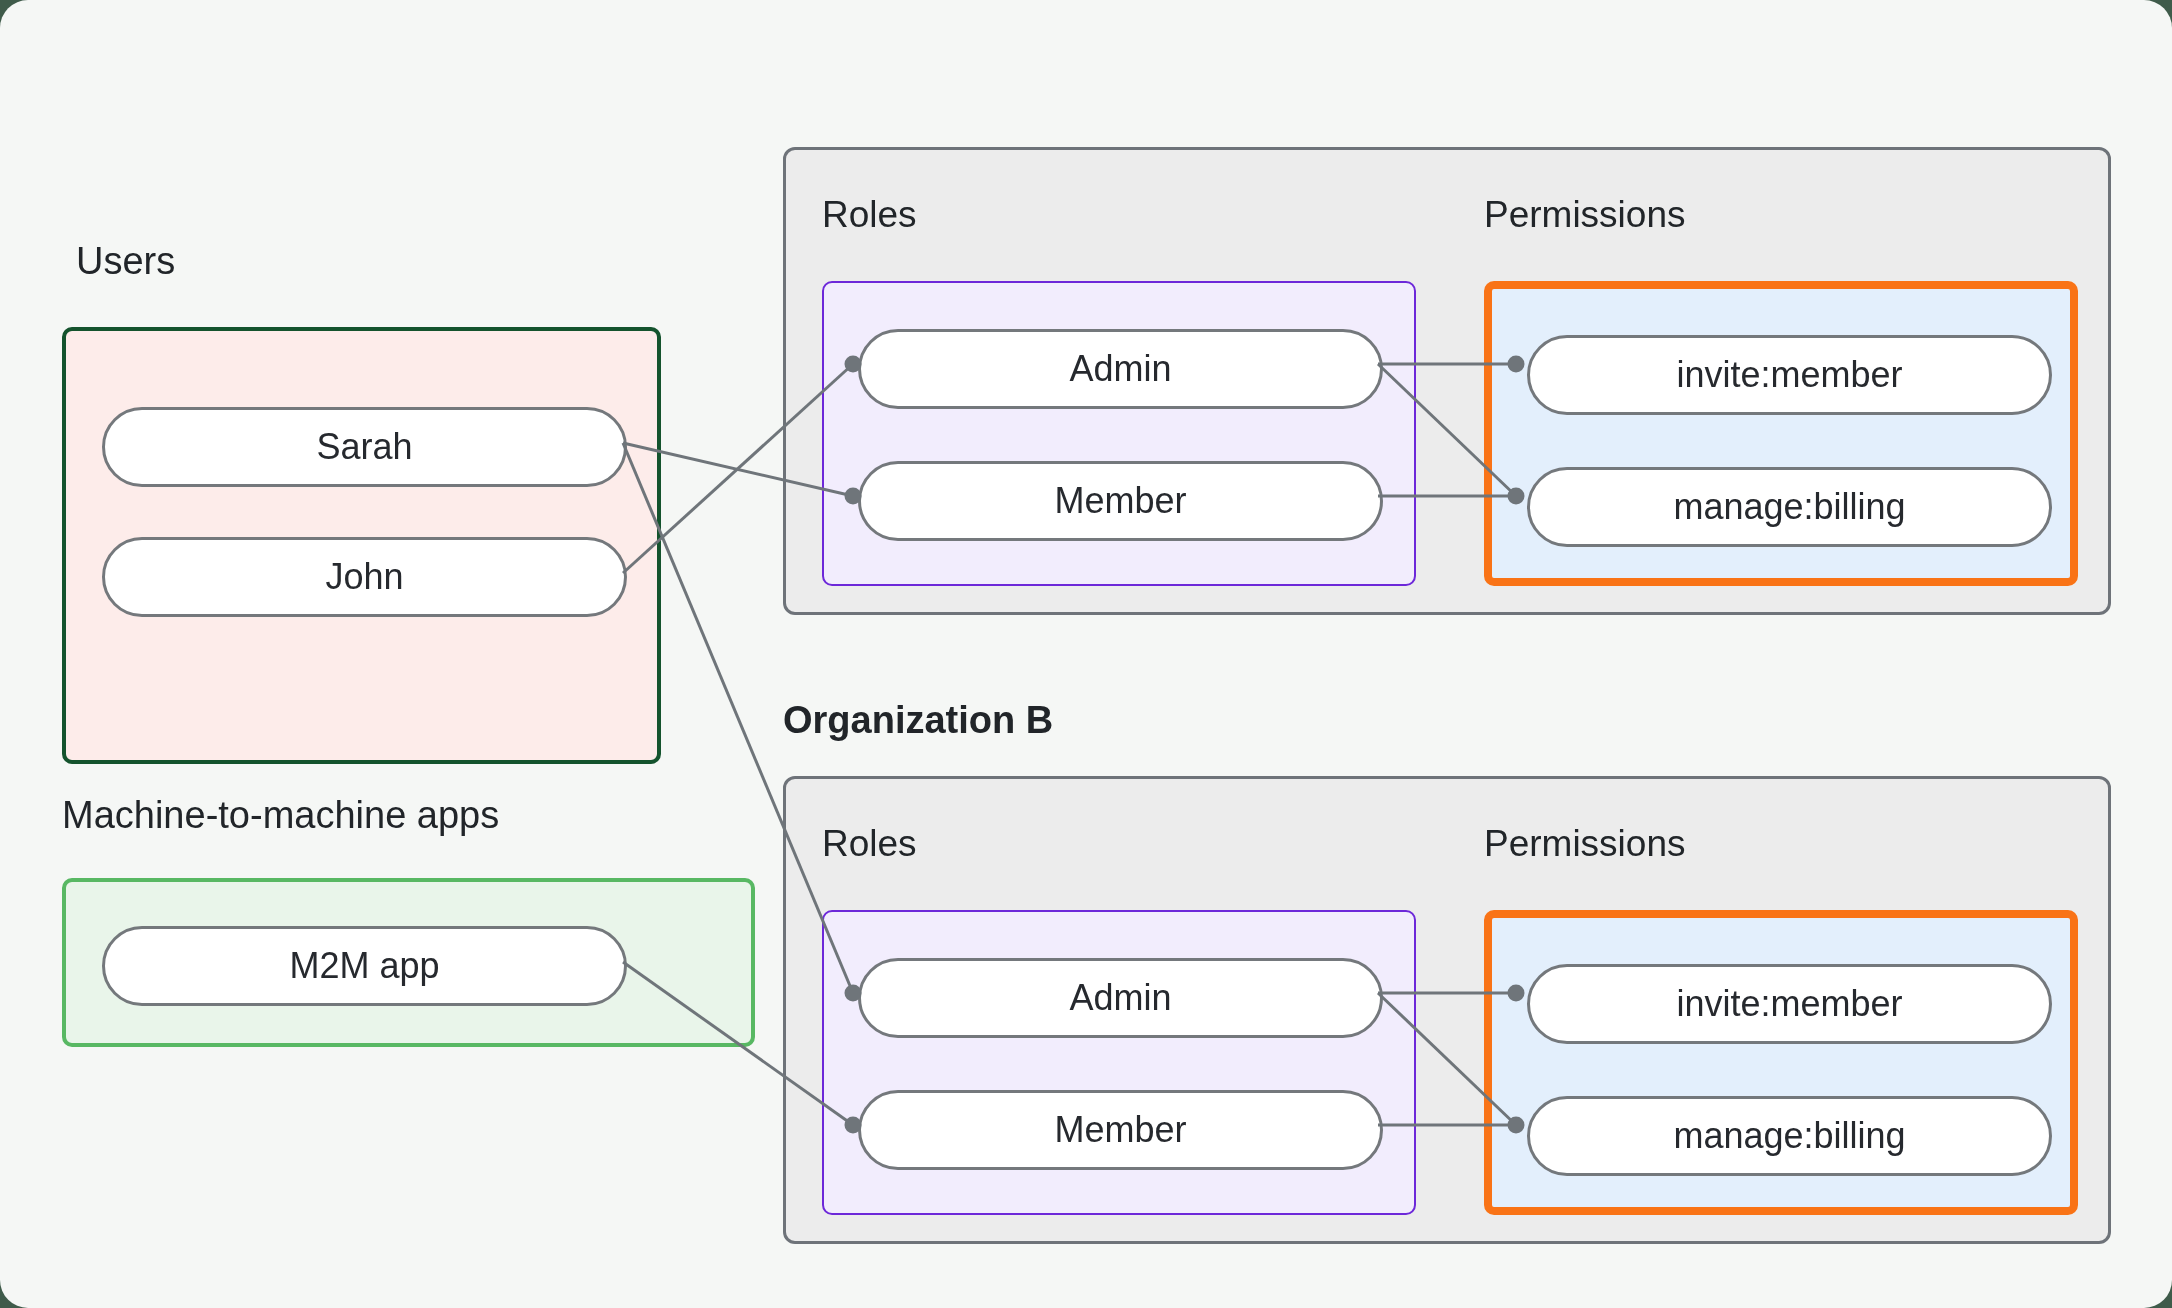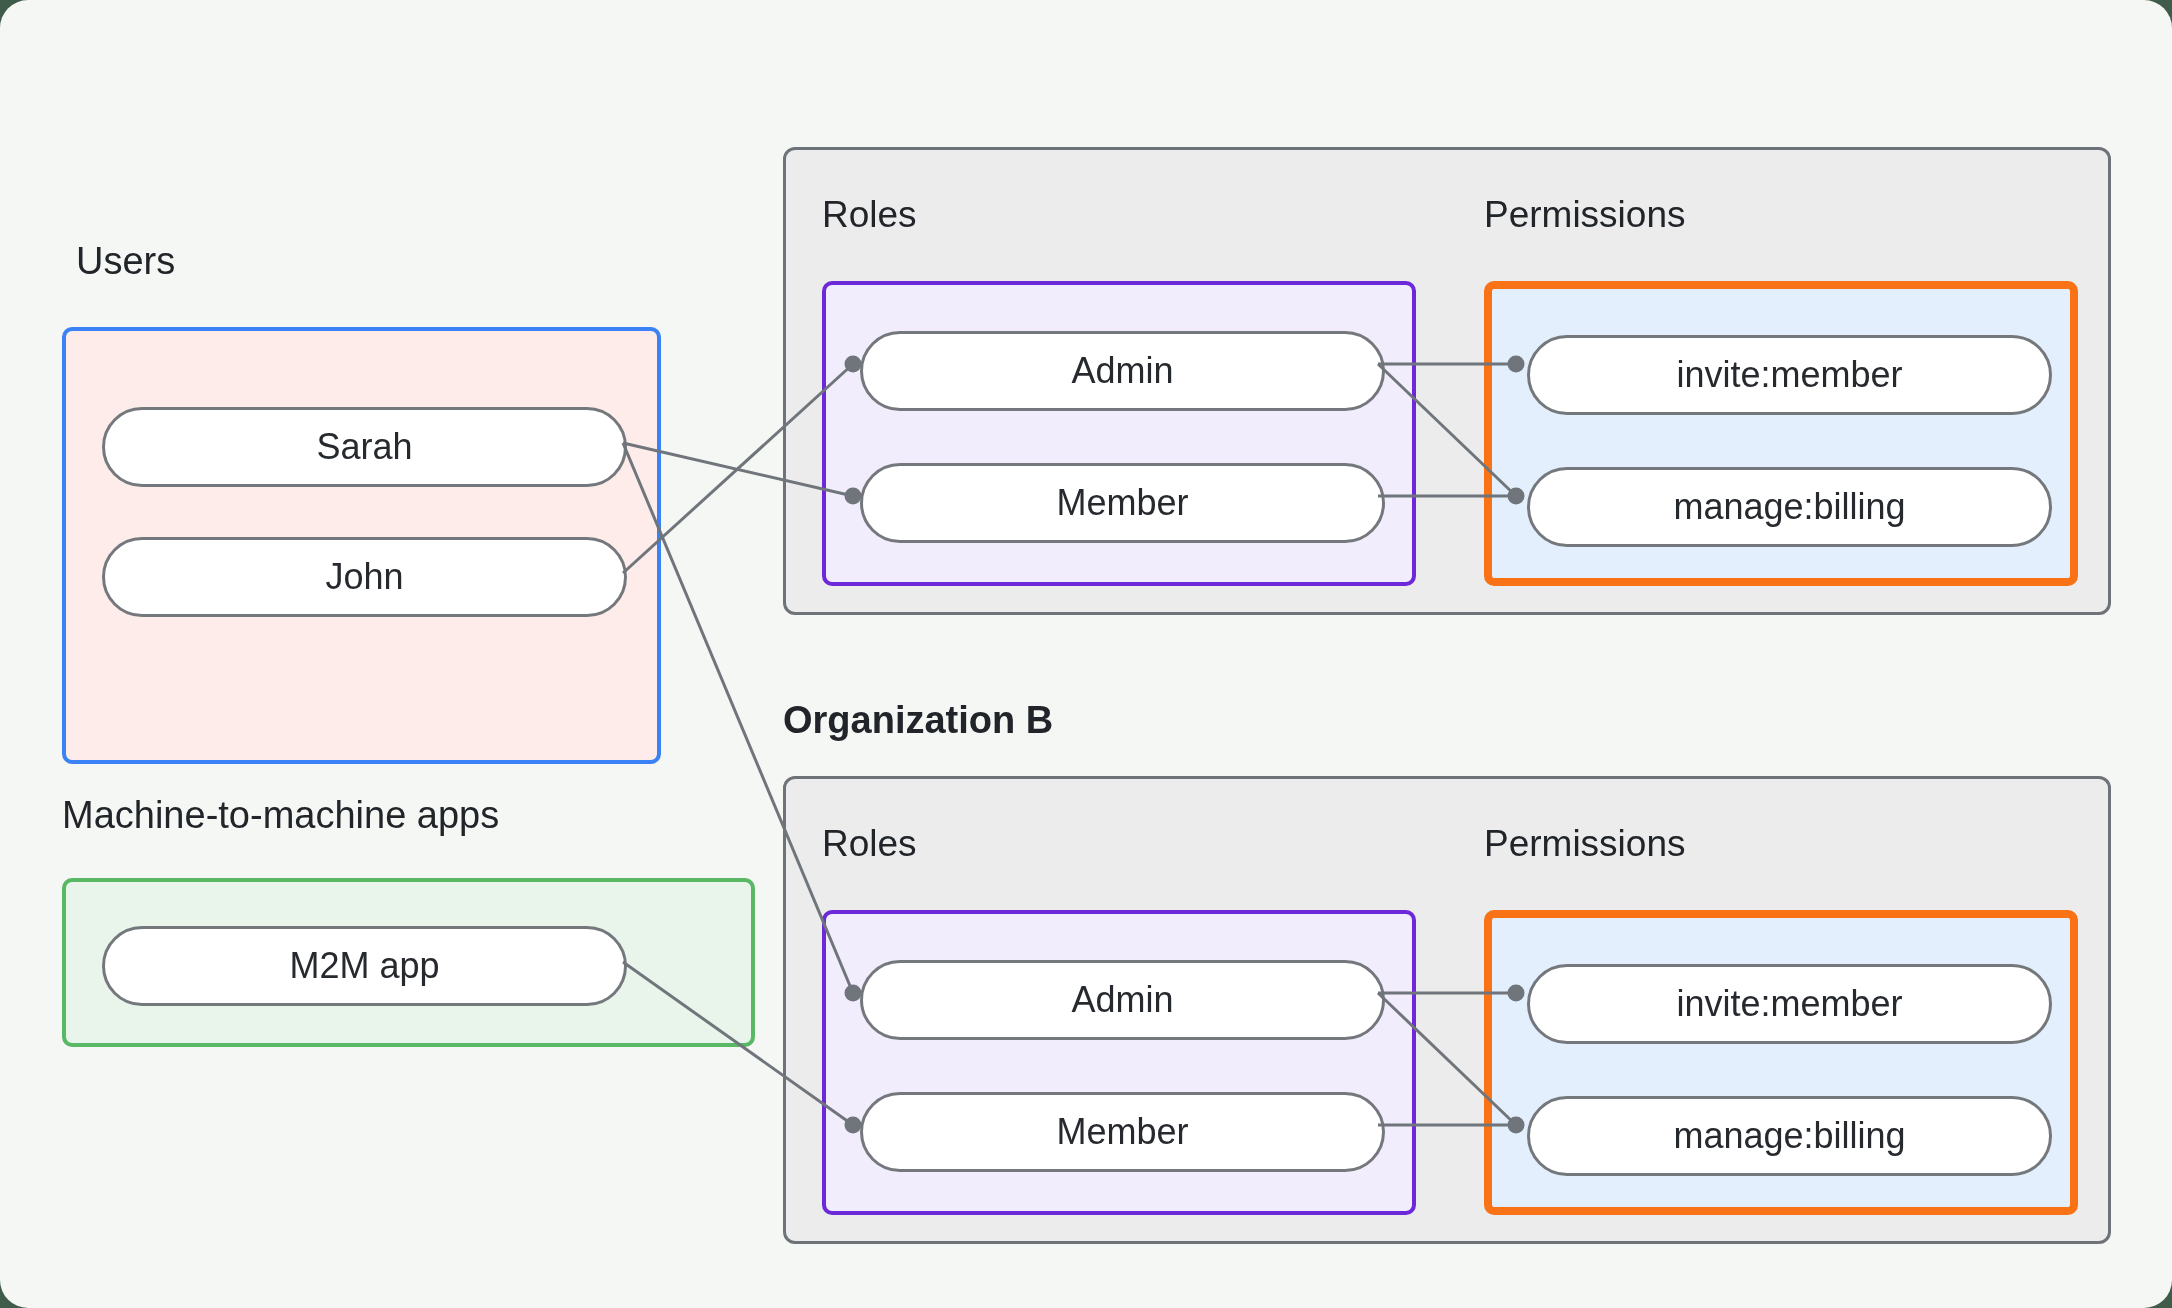--- a/index.html
+++ b/index.html
@@ -14,30 +14,30 @@
     background:#f5f7f5;border-radius:28px;overflow:hidden;
   }
   .heading{
     position:absolute;font-size:38px;line-height:46px;color:#212529;
     letter-spacing:0;white-space:nowrap;
   }
   .sub-label{
     position:absolute;font-size:37px;line-height:44px;color:#212529;white-space:nowrap;
   }
   .panel{position:absolute;box-sizing:border-box;border-radius:10px;}
-  .panel.users{left:62px;top:327px;width:599px;height:437px;background:#fdecea;border:4px solid #3b82f6;}
+  .panel.users{left:62px;top:327px;width:599px;height:437px;background:#fdecea;border:4px solid #14532d;}
   .panel.m2m{left:62px;top:878px;width:693px;height:169px;background:#e9f5ea;border:4px solid #58b863;}
   .org-container{
     position:absolute;left:783px;width:1328px;height:468px;box-sizing:border-box;
     background:#ececec;border:3px solid #6e7379;border-radius:12px;text-align:right;
   }
   .org-a{top:147px;}
   .org-b{top:776px;}
   .inner-box{position:absolute;box-sizing:border-box;border-radius:10px;width:594px;height:305px;top:131px;}
-  .roles-box{left:36px;background:#f2edfd;border:4px solid #6d28d9;}
+  .roles-box{left:36px;background:#f2edfd;border:2px solid #6d28d9;}
   .perms-box{left:698px;background:#e3effc;border:8px solid #f97316;}
   .pill{
     position:absolute;box-sizing:border-box;width:525px;height:80px;
     background:#ffffff;border:3px solid #74787c;border-radius:40px;
     display:flex;align-items:center;justify-content:center;
     font-size:36px;color:#26292e;white-space:nowrap;
   }
   .edges{position:absolute;left:0;top:0;width:2172px;height:1308px;pointer-events:none;}
 </style>
 </head>

